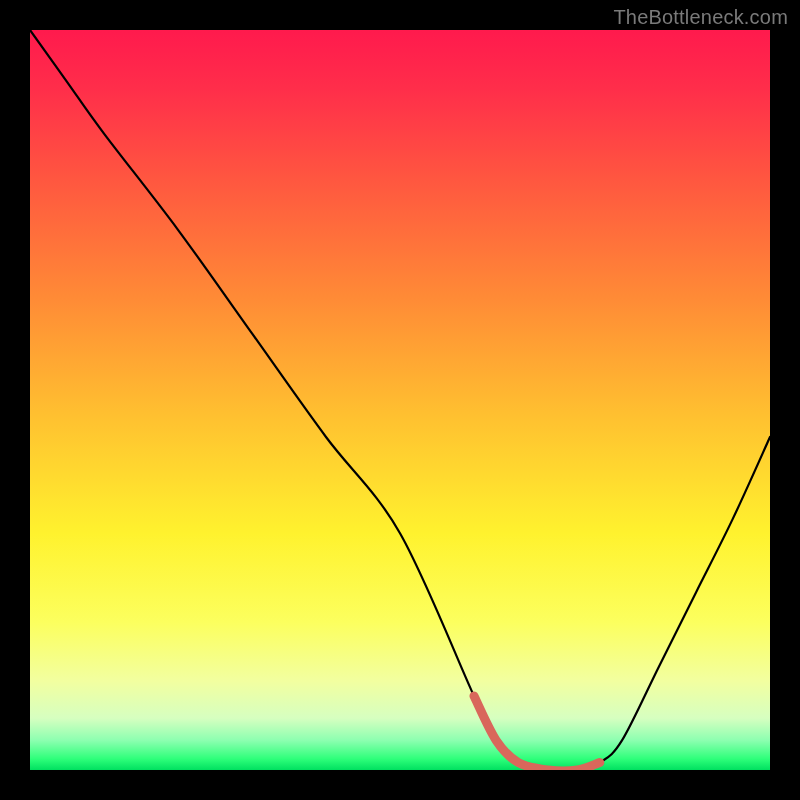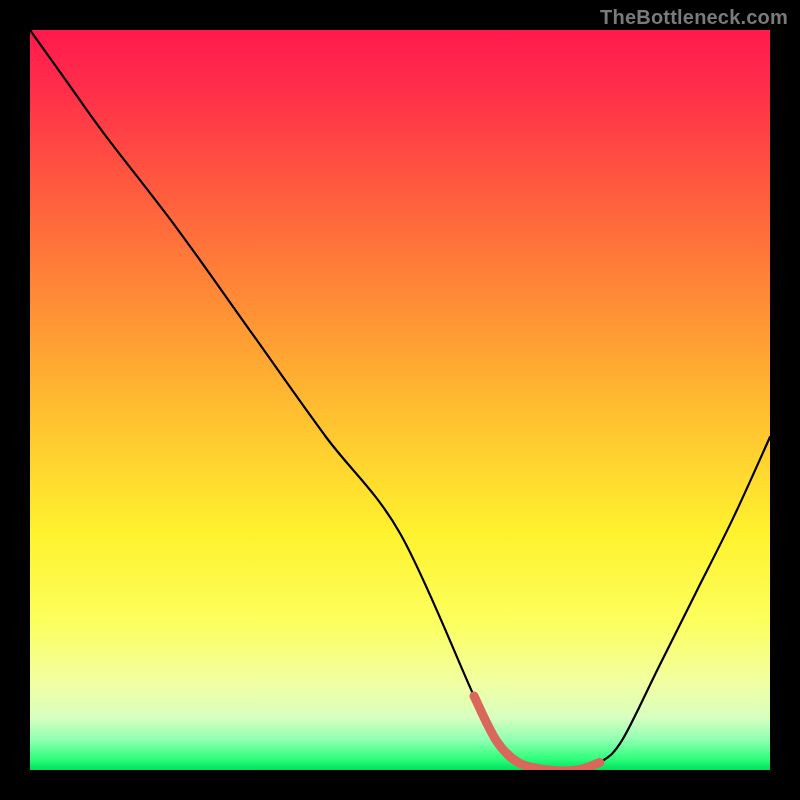--- a/index.html
+++ b/index.html
@@ -49,21 +49,20 @@
     height: 740px;
     overflow: visible;
   }
   .watermark {
     position: absolute;
     top: 6px;
     right: 12px;
     color: #7a7a7a;
     font-size: 20px;
     letter-spacing: 0.2px;
-    font-weight: bold;
   }
 </style>
 </head>
 <body>
 
 <div class="watermark">TheBottleneck.com</div>
 
 <div class="frame">
   <div class="gradient"></div>
   <svg class="curve" viewBox="0 0 740 740" preserveAspectRatio="none">

